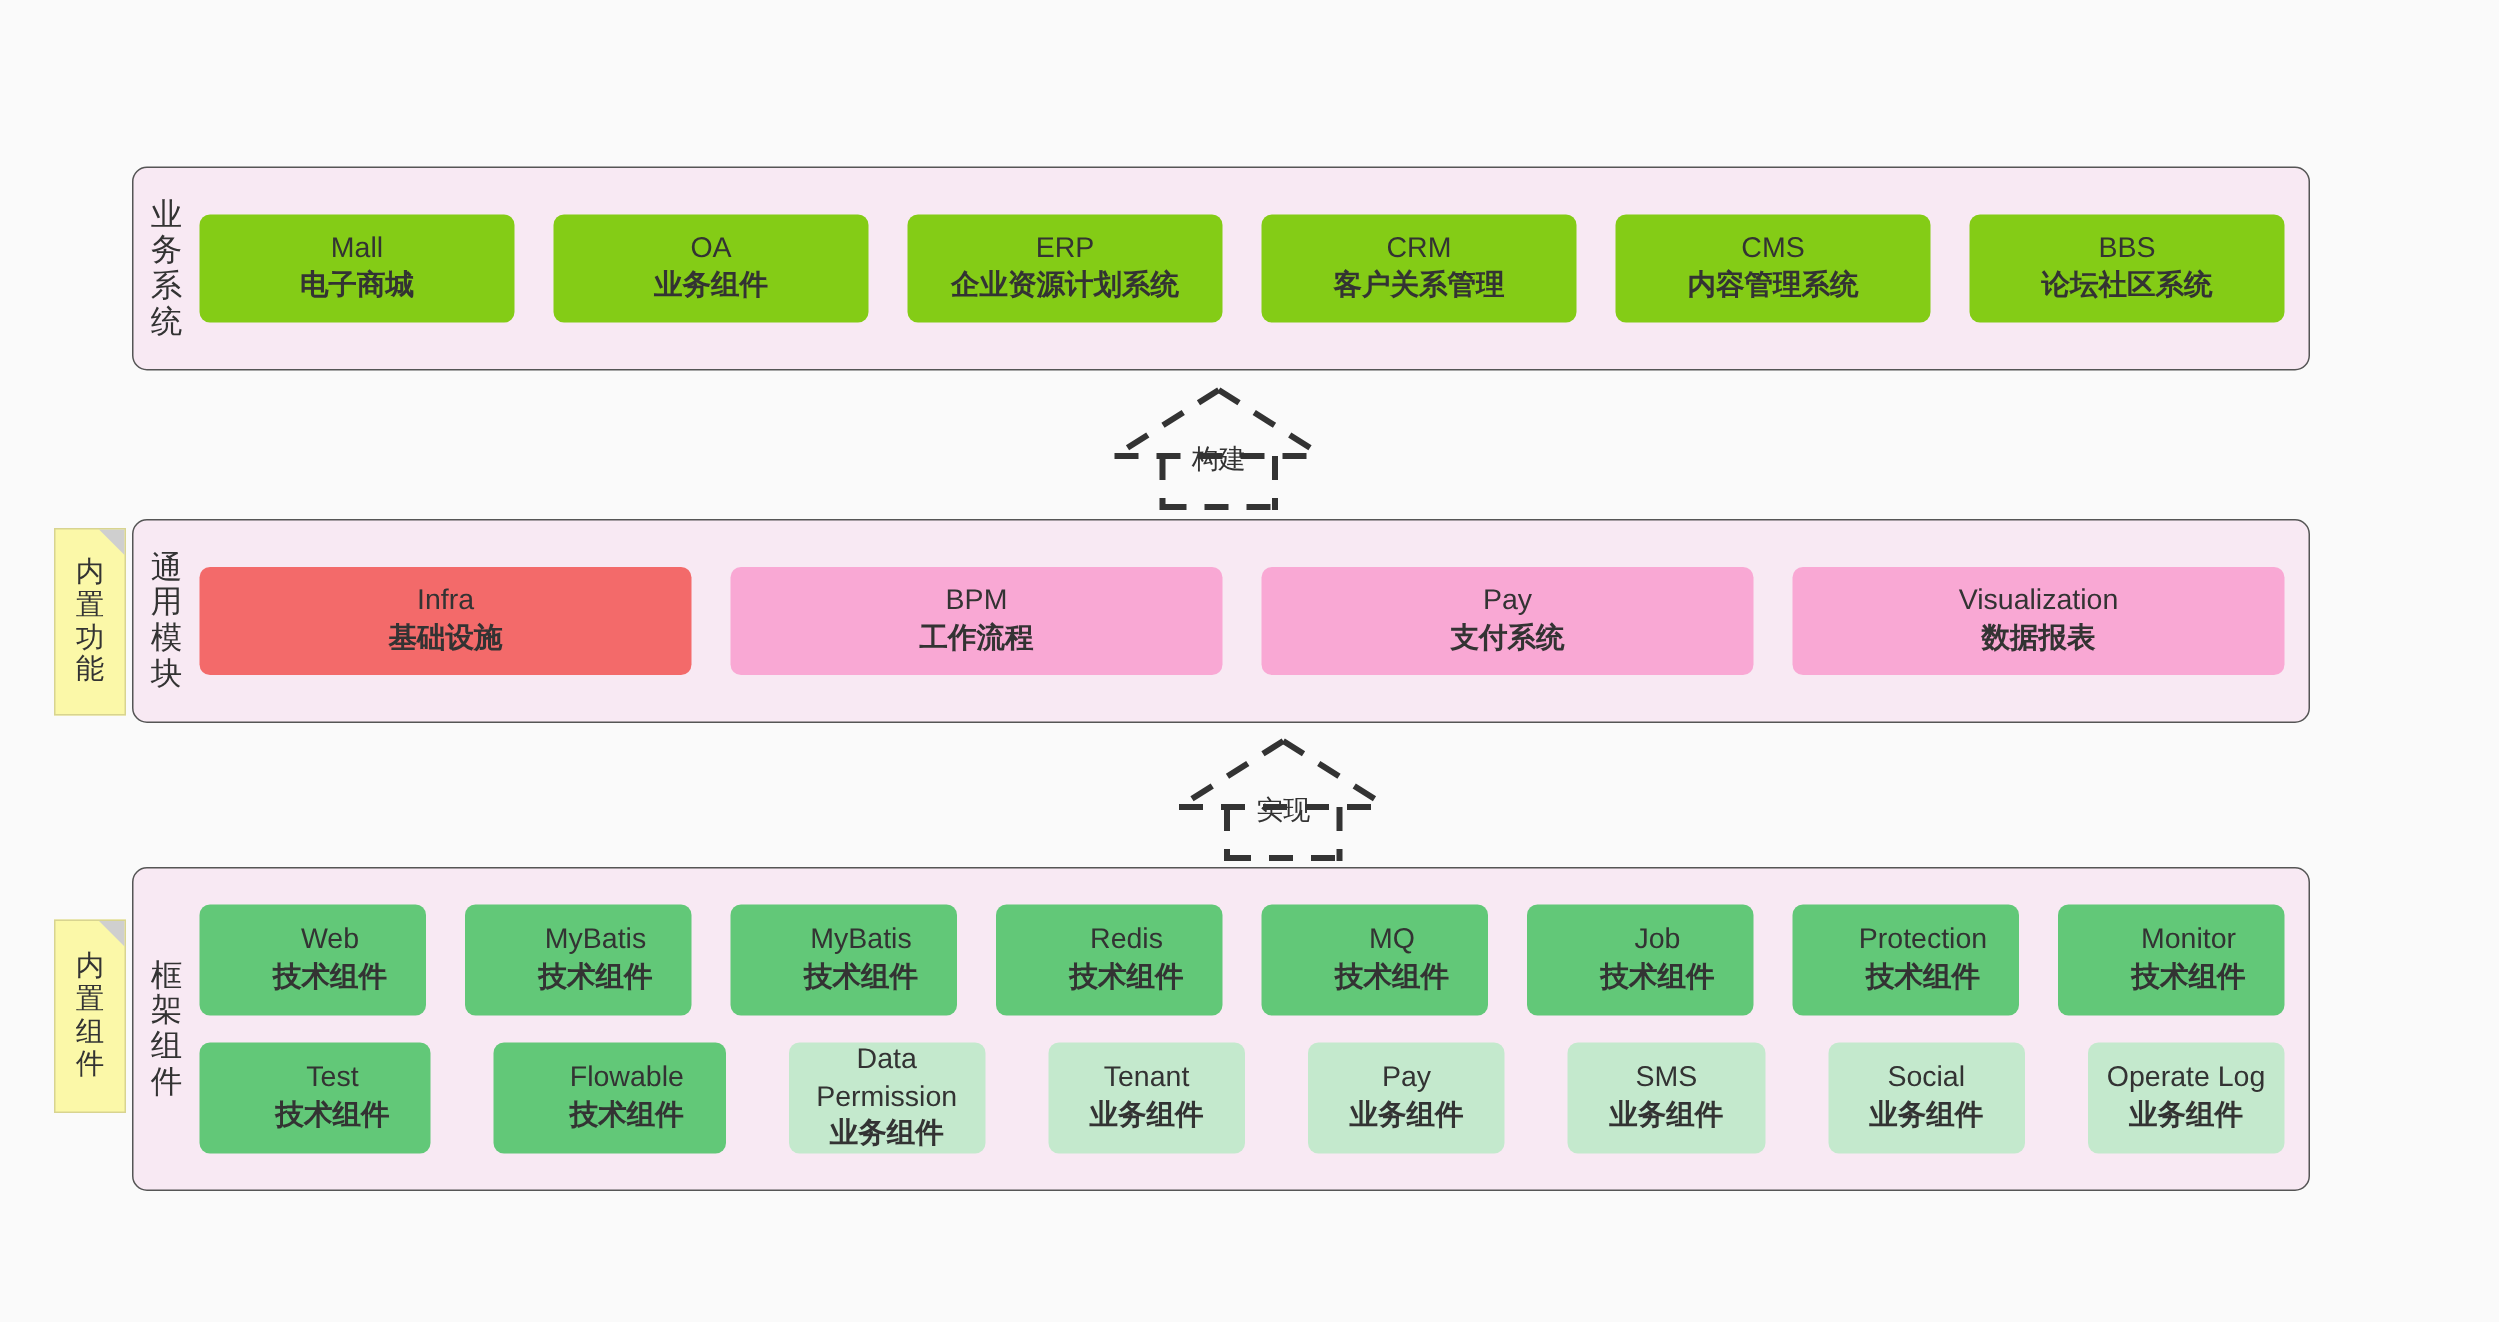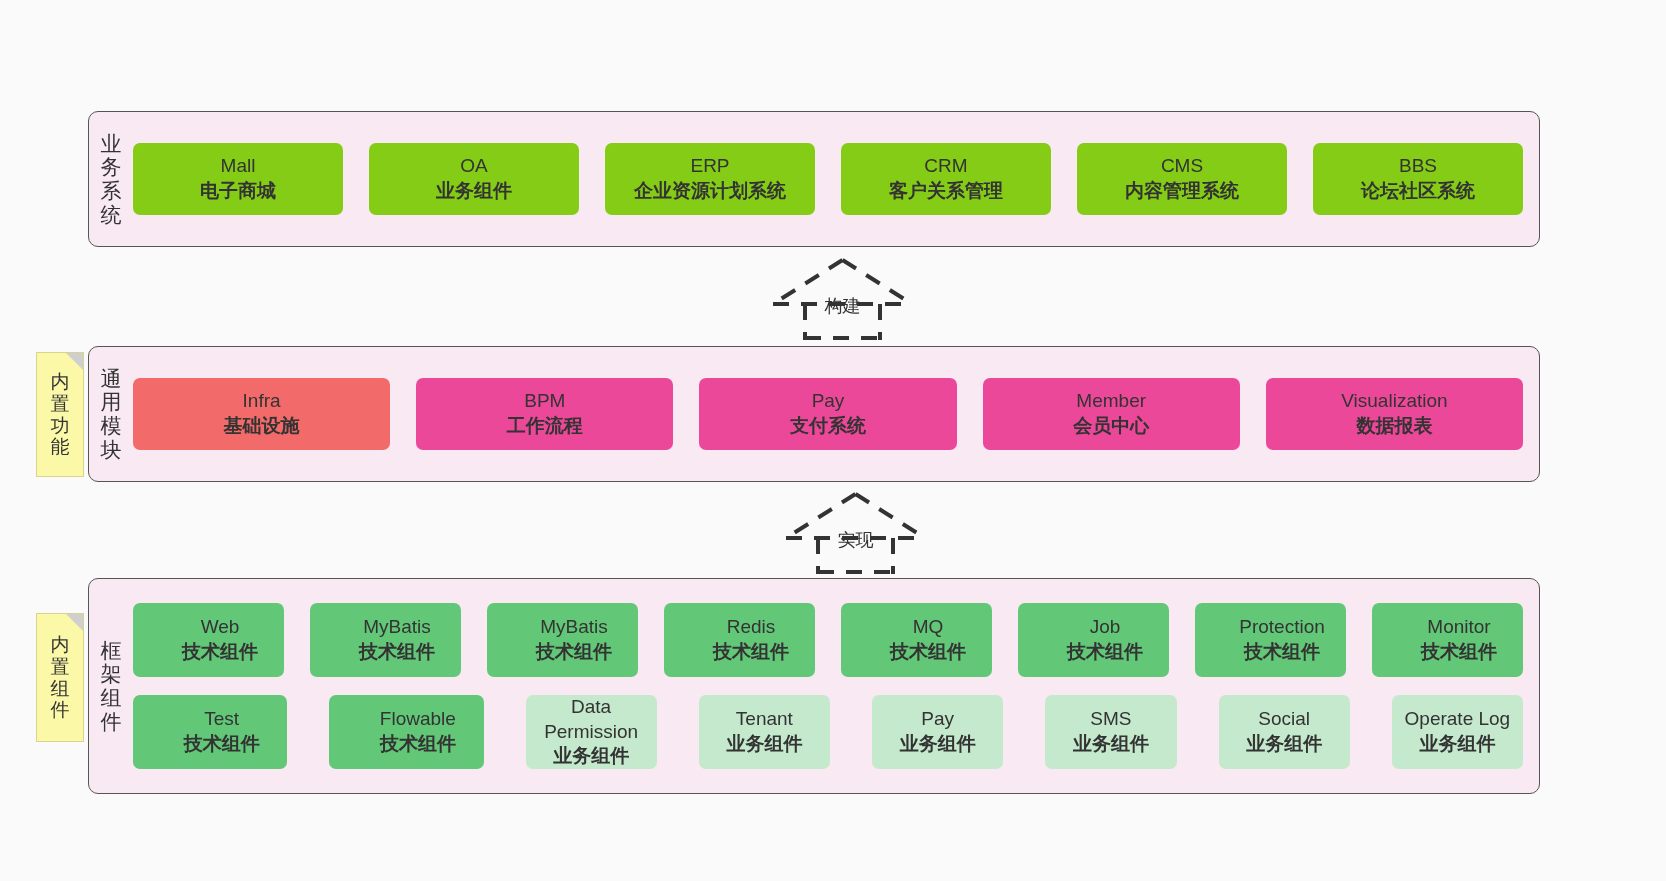--- a/index.html
+++ b/index.html
@@ -80,21 +80,21 @@
     line-height: 1.30;
     color: #333333;
     padding: 4px 6px;
     user-select: none;
   }
   .card .c-en { display: block; }
   .card .c-cn { display: block; font-weight: bold; }
 
   .c-blue      { background: #84cc16; }
   .c-red       { background: #f36a6a; }
-  .c-pink      { background: #ec4899; }
+  .c-pink      { background: #f9a8d4; }
   .c-green     { background: #62c878; padding-left: 29px; }
   .c-lightgreen{ background: #c4e9cd; }
 
   
   #layer-business { left: 88px;  top: 111px; width: 1452px; height: 136px; }
   #layer-business .card { height: 72px; }
 
   #layer-common   { left: 88px;  top: 346px; width: 1452px; height: 136px; }
   #layer-common .card { height: 72px; }
 
@@ -139,21 +139,21 @@
   .connector svg { display: block; overflow: visible; }
   .connector .conn-label {
     position: absolute;
     left: 0; right: 0;
     text-align: center;
     font-size: 18px;
     color: #333333;
     background: transparent;
     pointer-events: none;
   }
-  #connector-build     { left: 755px; top: 258px; width: 175px; height: 82px; }
+  #connector-build     { left: 725px; top: 258px; width: 175px; height: 82px; }
   #connector-build .conn-label   { top: 36px; }
   #connector-implement { left: 768px; top: 492px; width: 175px; height: 82px; }
   #connector-implement .conn-label { top: 36px; }
 </style>
 </head>
 <body>
 
 <div id="canvas">
 
   <div class="layer" id="layer-business">
@@ -234,24 +234,20 @@
           </div>
           <div class="card c-pink">
             <span class="c-en">BPM</span>
             <span class="c-cn">工作流程</span>
           </div>
           <div class="card c-pink">
             <span class="c-en">Pay</span>
             <span class="c-cn">支付系统</span>
           </div>
           <div class="card c-pink">
-            <span class="c-en">Member</span>
-            <span class="c-cn">会员中心</span>
-          </div>
-          <div class="card c-pink">
             <span class="c-en">Visualization</span>
             <span class="c-cn">数据报表</span>
           </div>
         </div>
     </div>
   </div>
 
   <div class="connector" id="connector-implement">
     <svg width="175" height="82" viewBox="0 0 175 82">
       <path d="M87.5 2 L157 46" fill="none" stroke="#333" stroke-width="4" stroke-dasharray="16,12"></path>

